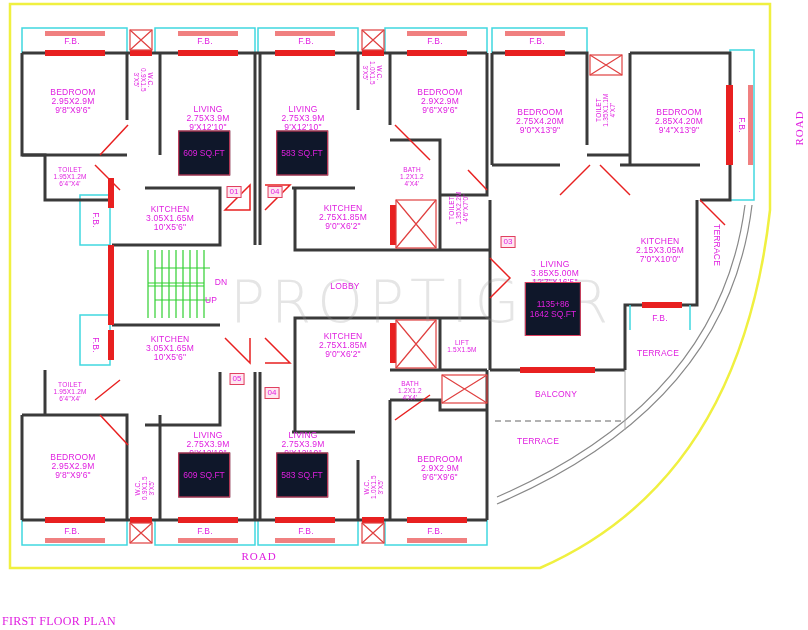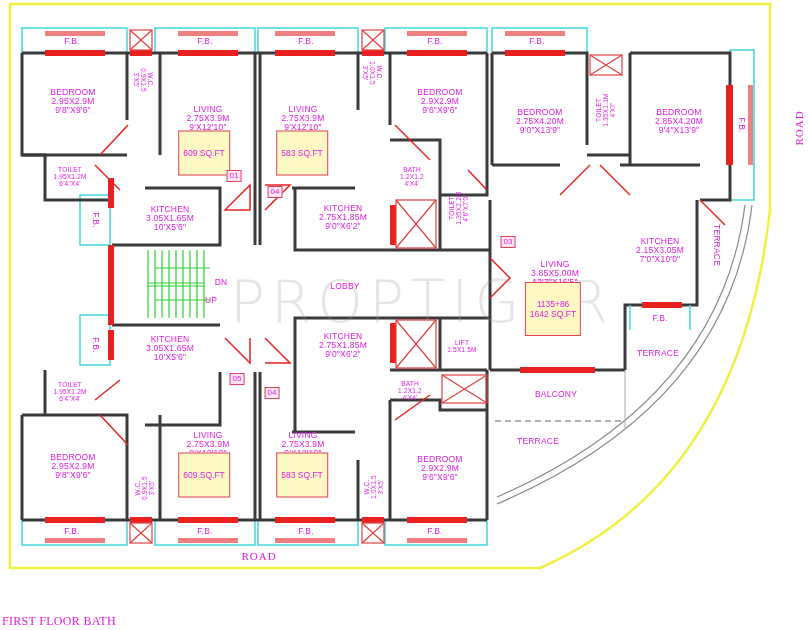--- a/index.html
+++ b/index.html
@@ -3,21 +3,21 @@
 <meta charset="utf-8">
 <style>
   html,body{margin:0;padding:0;background:#fff;}
   body{width:808px;height:630px;position:relative;overflow:hidden;font-family:"Liberation Sans",sans-serif;}
   #plan{position:absolute;left:0;top:0;width:808px;height:630px;}
   .lbl{position:absolute;color:#e020e0;font-family:"Liberation Sans",sans-serif;font-size:8.5px;line-height:9px;text-align:center;white-space:nowrap;transform:translate(-50%,-50%);letter-spacing:0.2px;}
   .lbl div{white-space:nowrap;}
   .lbl.rot{transform:translate(-50%,-50%) rotate(-90deg);}
   .lbl.rot90{transform:translate(-50%,-50%) rotate(90deg);}
   .lbl.small{font-size:6.5px;line-height:7px;}
-  .area{position:absolute;color:#e020e0;border:1.5px solid #e04060;background:#fef9c3;font-size:8.5px;line-height:11px;padding:16px 4px;transform:translate(-50%,-50%);white-space:nowrap;text-align:center;font-family:"Liberation Sans",sans-serif;}
+  .area{position:absolute;color:#e020e0;border:1.5px solid #e04060;background:#0f172a;font-size:8.5px;line-height:11px;padding:16px 4px;transform:translate(-50%,-50%);white-space:nowrap;text-align:center;font-family:"Liberation Sans",sans-serif;}
   .flat{position:absolute;color:#e020e0;border:1.5px solid #e04060;background:#ffe6f0;font-size:8px;line-height:10px;padding:0 2px;transform:translate(-50%,-50%);}
   .road{position:absolute;color:#e020e0;font-family:"Liberation Serif",serif;font-size:11px;letter-spacing:1px;transform:translate(-50%,-50%);white-space:nowrap;}
   .road.rot{transform:translate(-50%,-50%) rotate(-90deg);}
   .title{position:absolute;left:2px;top:614px;color:#e020e0;font-family:"Liberation Serif",serif;font-size:12px;letter-spacing:0.3px;}
   .watermark{position:absolute;left:230px;top:268px;color:rgba(150,150,150,0.25);font-family:"DejaVu Sans",sans-serif;font-size:58px;letter-spacing:6px;font-weight:200;}
 </style>
 </head>
 <body>
 
 <div id="plan">
@@ -217,21 +217,21 @@
 <div class="lbl small" style="left:70px;top:176px">
   <div>TOILET</div>
       <div>1.95X1.2M</div>
       <div>6'4"X4'</div>
 </div>
 <div class="lbl" style="left:170px;top:218px">
   <div>KITCHEN</div>
       <div>3.05X1.65M</div>
       <div>10'X5'6"</div>
 </div>
-<div class="flat" style="left:234px;top:176px">01</div>
+<div class="flat" style="left:234px;top:192px">01</div>
 
 
 <div class="lbl" style="left:303px;top:118px">
   <div>LIVING</div>
       <div>2.75X3.9M</div>
       <div>9'X12'10"</div>
 </div>
 <div class="area" style="left:302px;top:153px">583  SQ.FT</div>
 <div class="lbl rot90 small" style="left:372px;top:73px">
   <div>W.C.</div>
@@ -359,14 +359,14 @@
 </div>
 <div class="lbl" style="left:440px;top:468px">
   <div>BEDROOM</div>
       <div>2.9X2.9M</div>
       <div>9'6"X9'6"</div>
 </div>
 
 
 <div class="road" style="left:259px;top:556px">ROAD</div>
 <div class="road rot" style="left:799px;top:128px">ROAD</div>
-<div class="title">FIRST FLOOR BATH</div>
+<div class="title">FIRST FLOOR PLAN</div>
 </div>
 
 </body></html>

